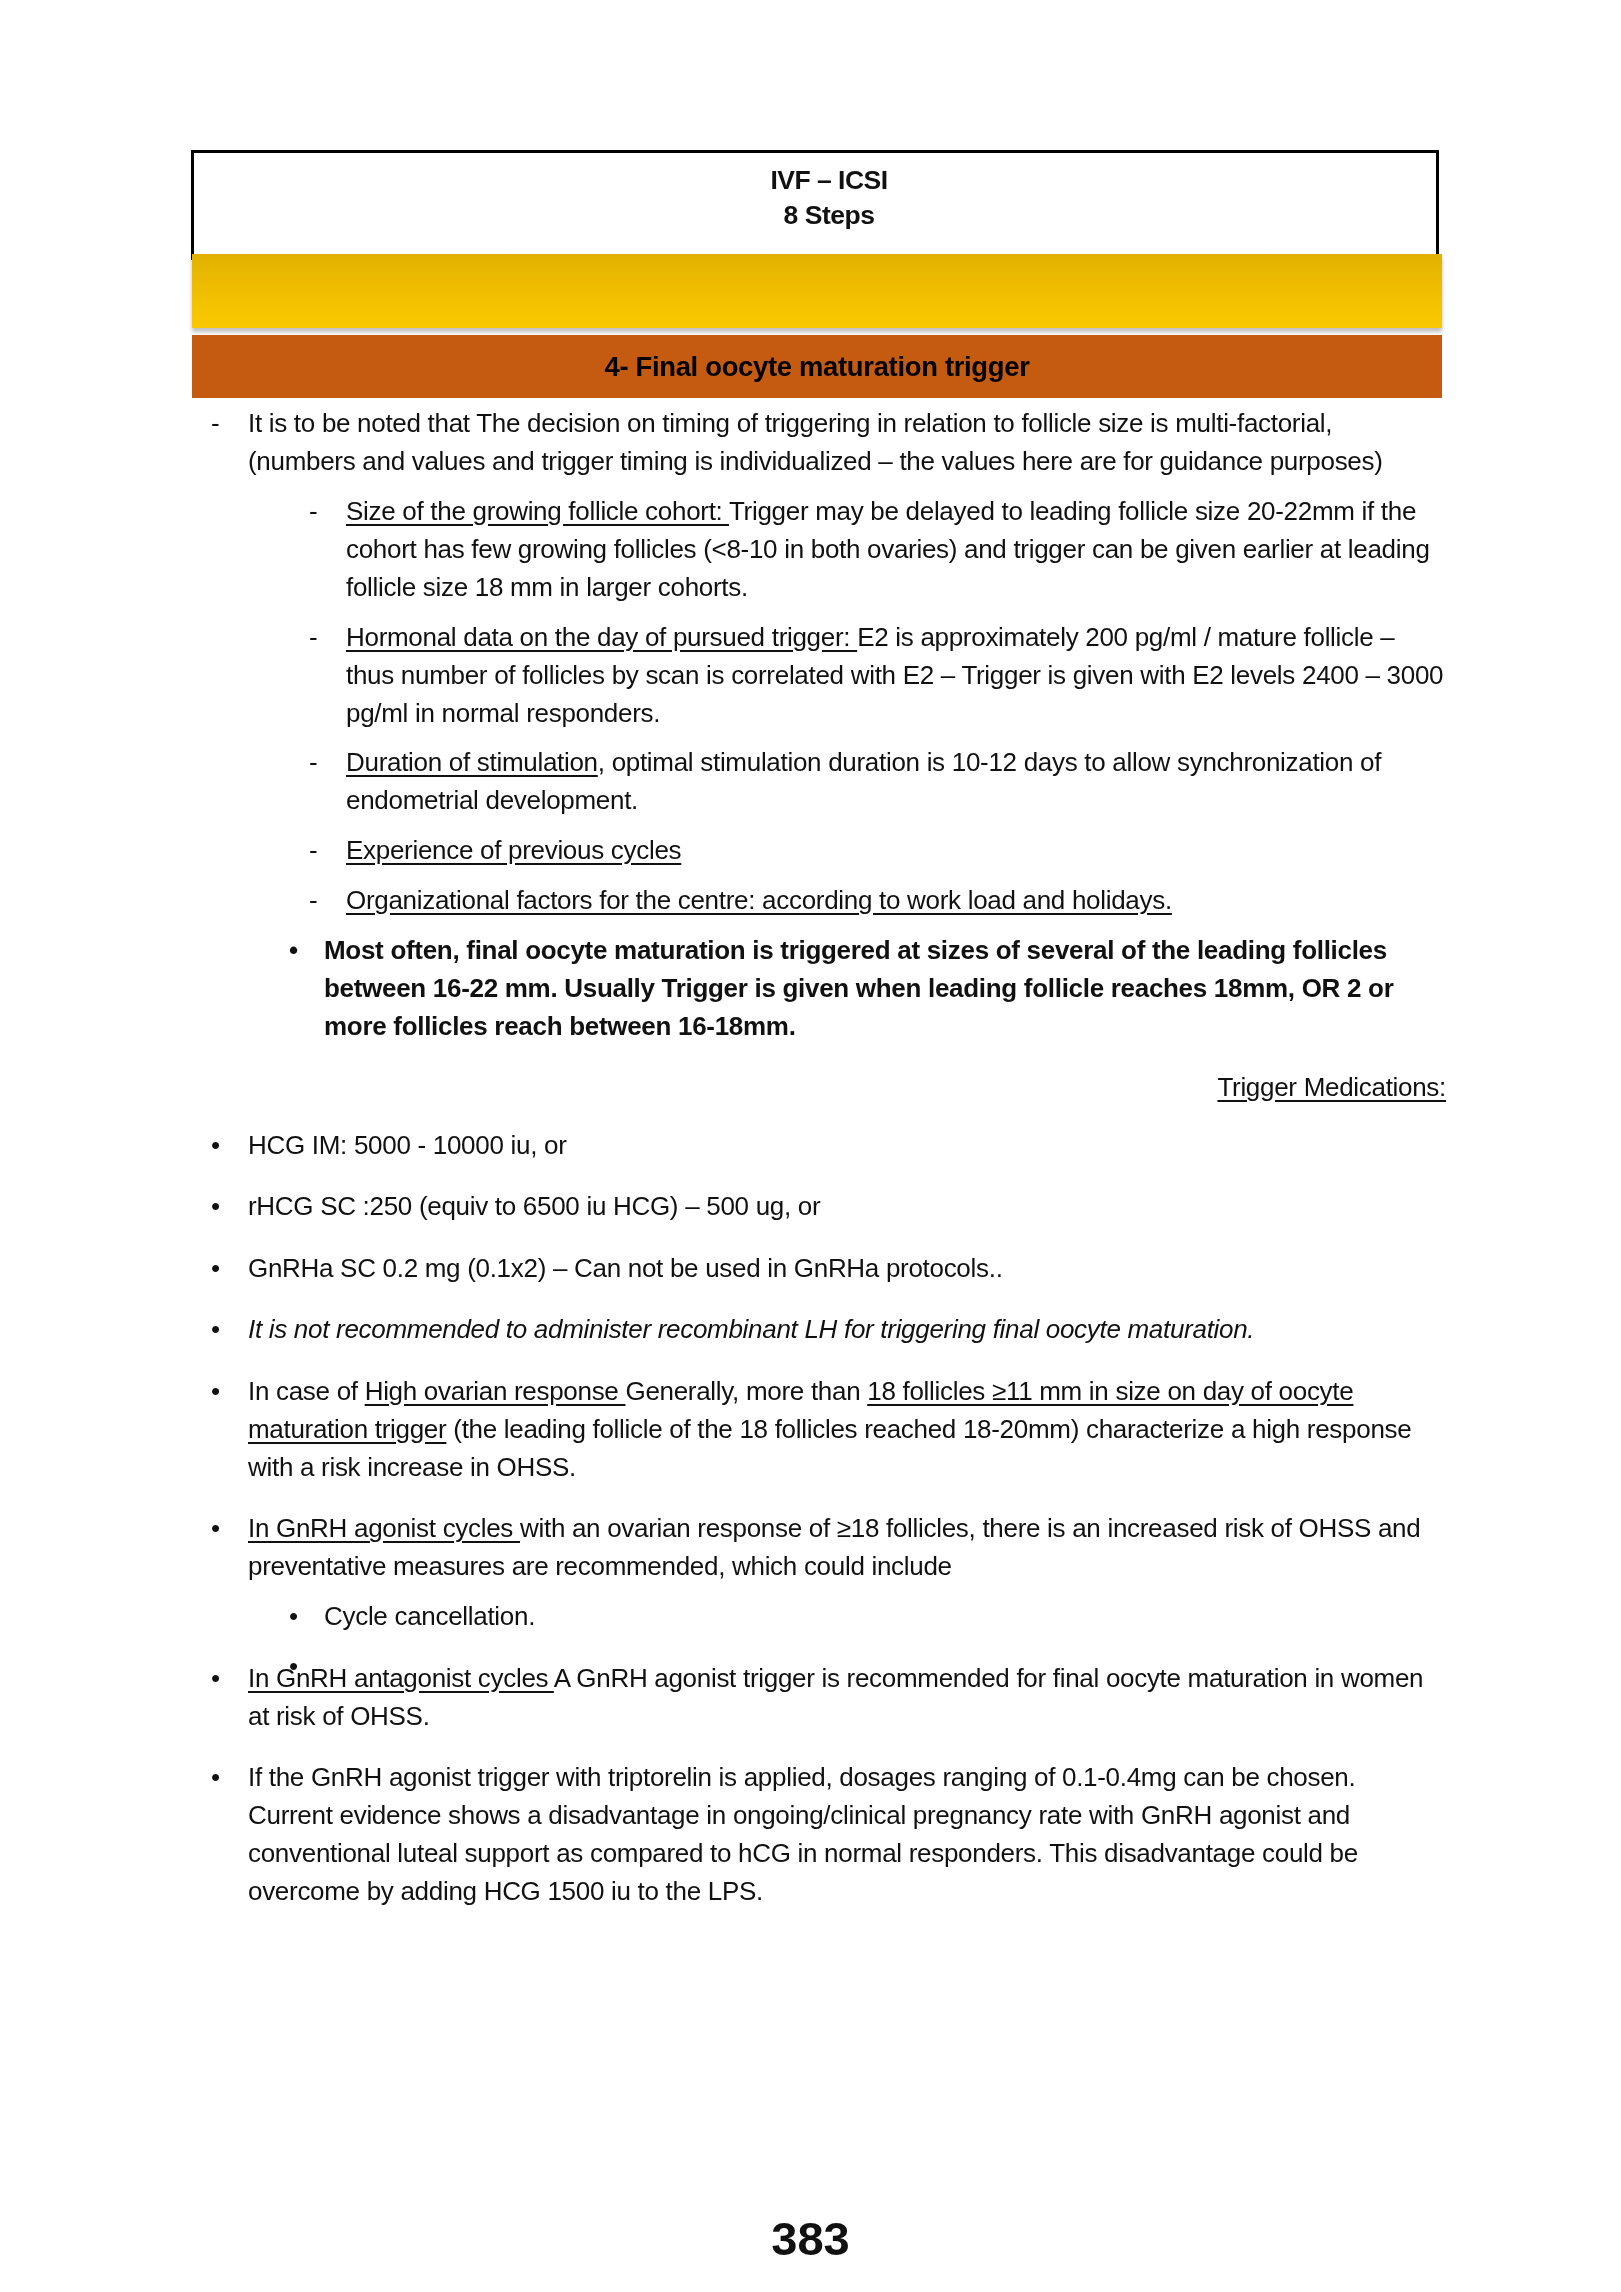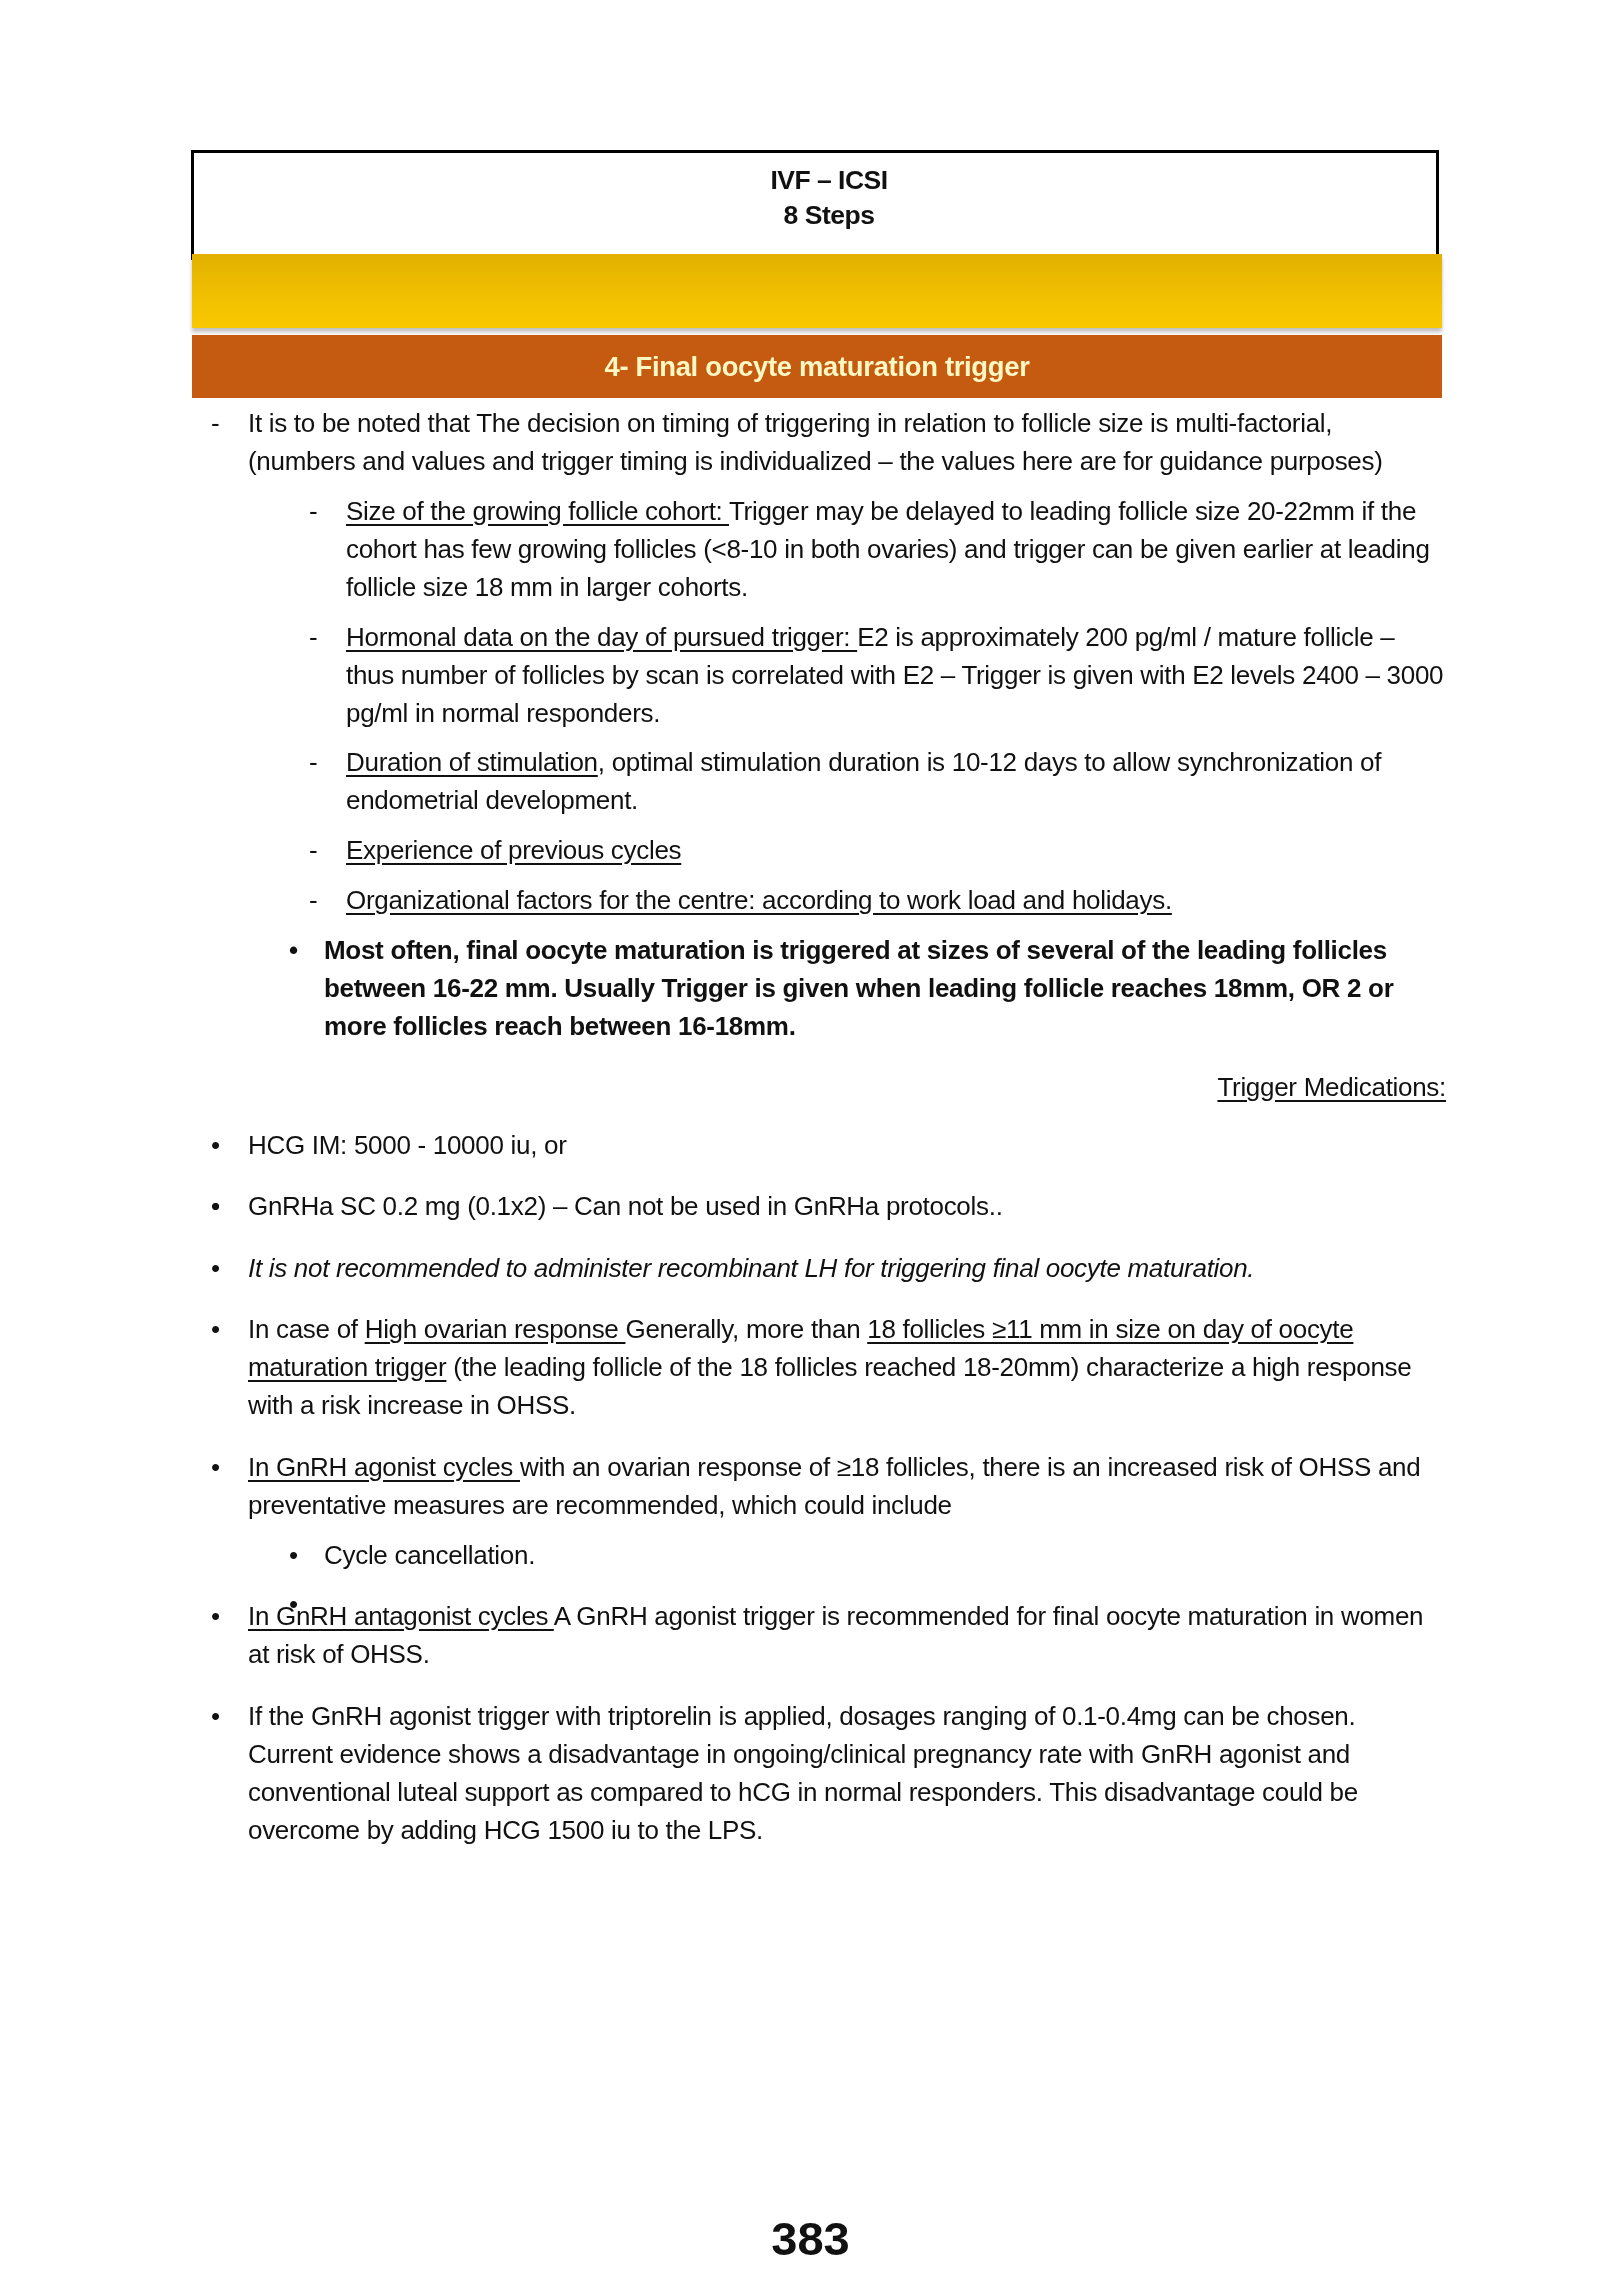--- a/index.html
+++ b/index.html
@@ -7,21 +7,21 @@
          font-family: "Liberation Sans", sans-serif; color: #111; }
   .page { position: absolute; left: 0; top: 0; width: 1621px; height: 2293px; }
   .title-box { position: absolute; left: 191px; top: 150px; width: 1242px; height: 94px;
                border: 3.9px solid #000; background: #fff; text-align: center;
                font-weight: bold; font-size: 26.5px; line-height: 35px; padding-top: 9.8px; box-sizing: content-box; }
   .title-box div { letter-spacing: -0.5px; margin-left: 28px; }
   .gold-band { position: absolute; left: 192px; top: 254px; width: 1250px; height: 74px;
                background: linear-gradient(#e2b100, #f5c400 75%, #fac800);
                box-shadow: 0 3.9px 3.9px rgba(0,0,0,0.25); }
   .orange-band { position: absolute; left: 192px; top: 335px; width: 1250px; height: 63px;
-                 background: #c55a11; color: #fef9c3; text-align: center;
+                 background: #c55a11; color: #000000; text-align: center;
                  font-weight: bold; font-size: 27.4px; line-height: 63px; letter-spacing: -0.3px; }
   .content { position: absolute; left: 211px; top: 404px; width: 1235px;
              font-size: 26px; line-height: 38px; letter-spacing: -0.3px; }
   .item { position: relative; padding-left: 37px; margin-bottom: 11.8px; }
   .item .mk { position: absolute; left: 0; top: 0; width: 29px; }
   .sub { position: relative; padding-left: 135px; margin-bottom: 11.8px; }
   .sub .mk { position: absolute; left: 98px; top: 0; }
   .bullet-sub { position: relative; padding-left: 113px; margin-bottom: 11.8px; }
   .bullet-sub .mk { position: absolute; left: 78px; top: 0; }
   .u { text-decoration: underline; text-underline-offset: 3.9px; }
@@ -79,20 +79,21 @@
     </div>
 
     <div class="heading u">Trigger Medications:</div>
 
     <div class="item" style="margin-bottom:23.5px">
       <span class="mk">•</span>
       <span>HCG IM: 5000 - 10000 iu, or</span>
     </div>
     <div class="item" style="margin-bottom:23.5px">
       <span class="mk">•</span>
+      <span>rHCG SC :250 (equiv to 6500 iu HCG) – 500 ug, or</span>
     </div>
     <div class="item" style="margin-bottom:23.5px">
       <span class="mk">•</span>
       <span>GnRHa SC 0.2 mg  (0.1x2) – Can not be used in GnRHa protocols..</span>
     </div>
     <div class="item i" style="margin-bottom:23.5px">
       <span class="mk" style="font-style:normal">•</span>
       <span>It is not recommended to administer recombinant LH for triggering final oocyte maturation.</span>
     </div>
 

